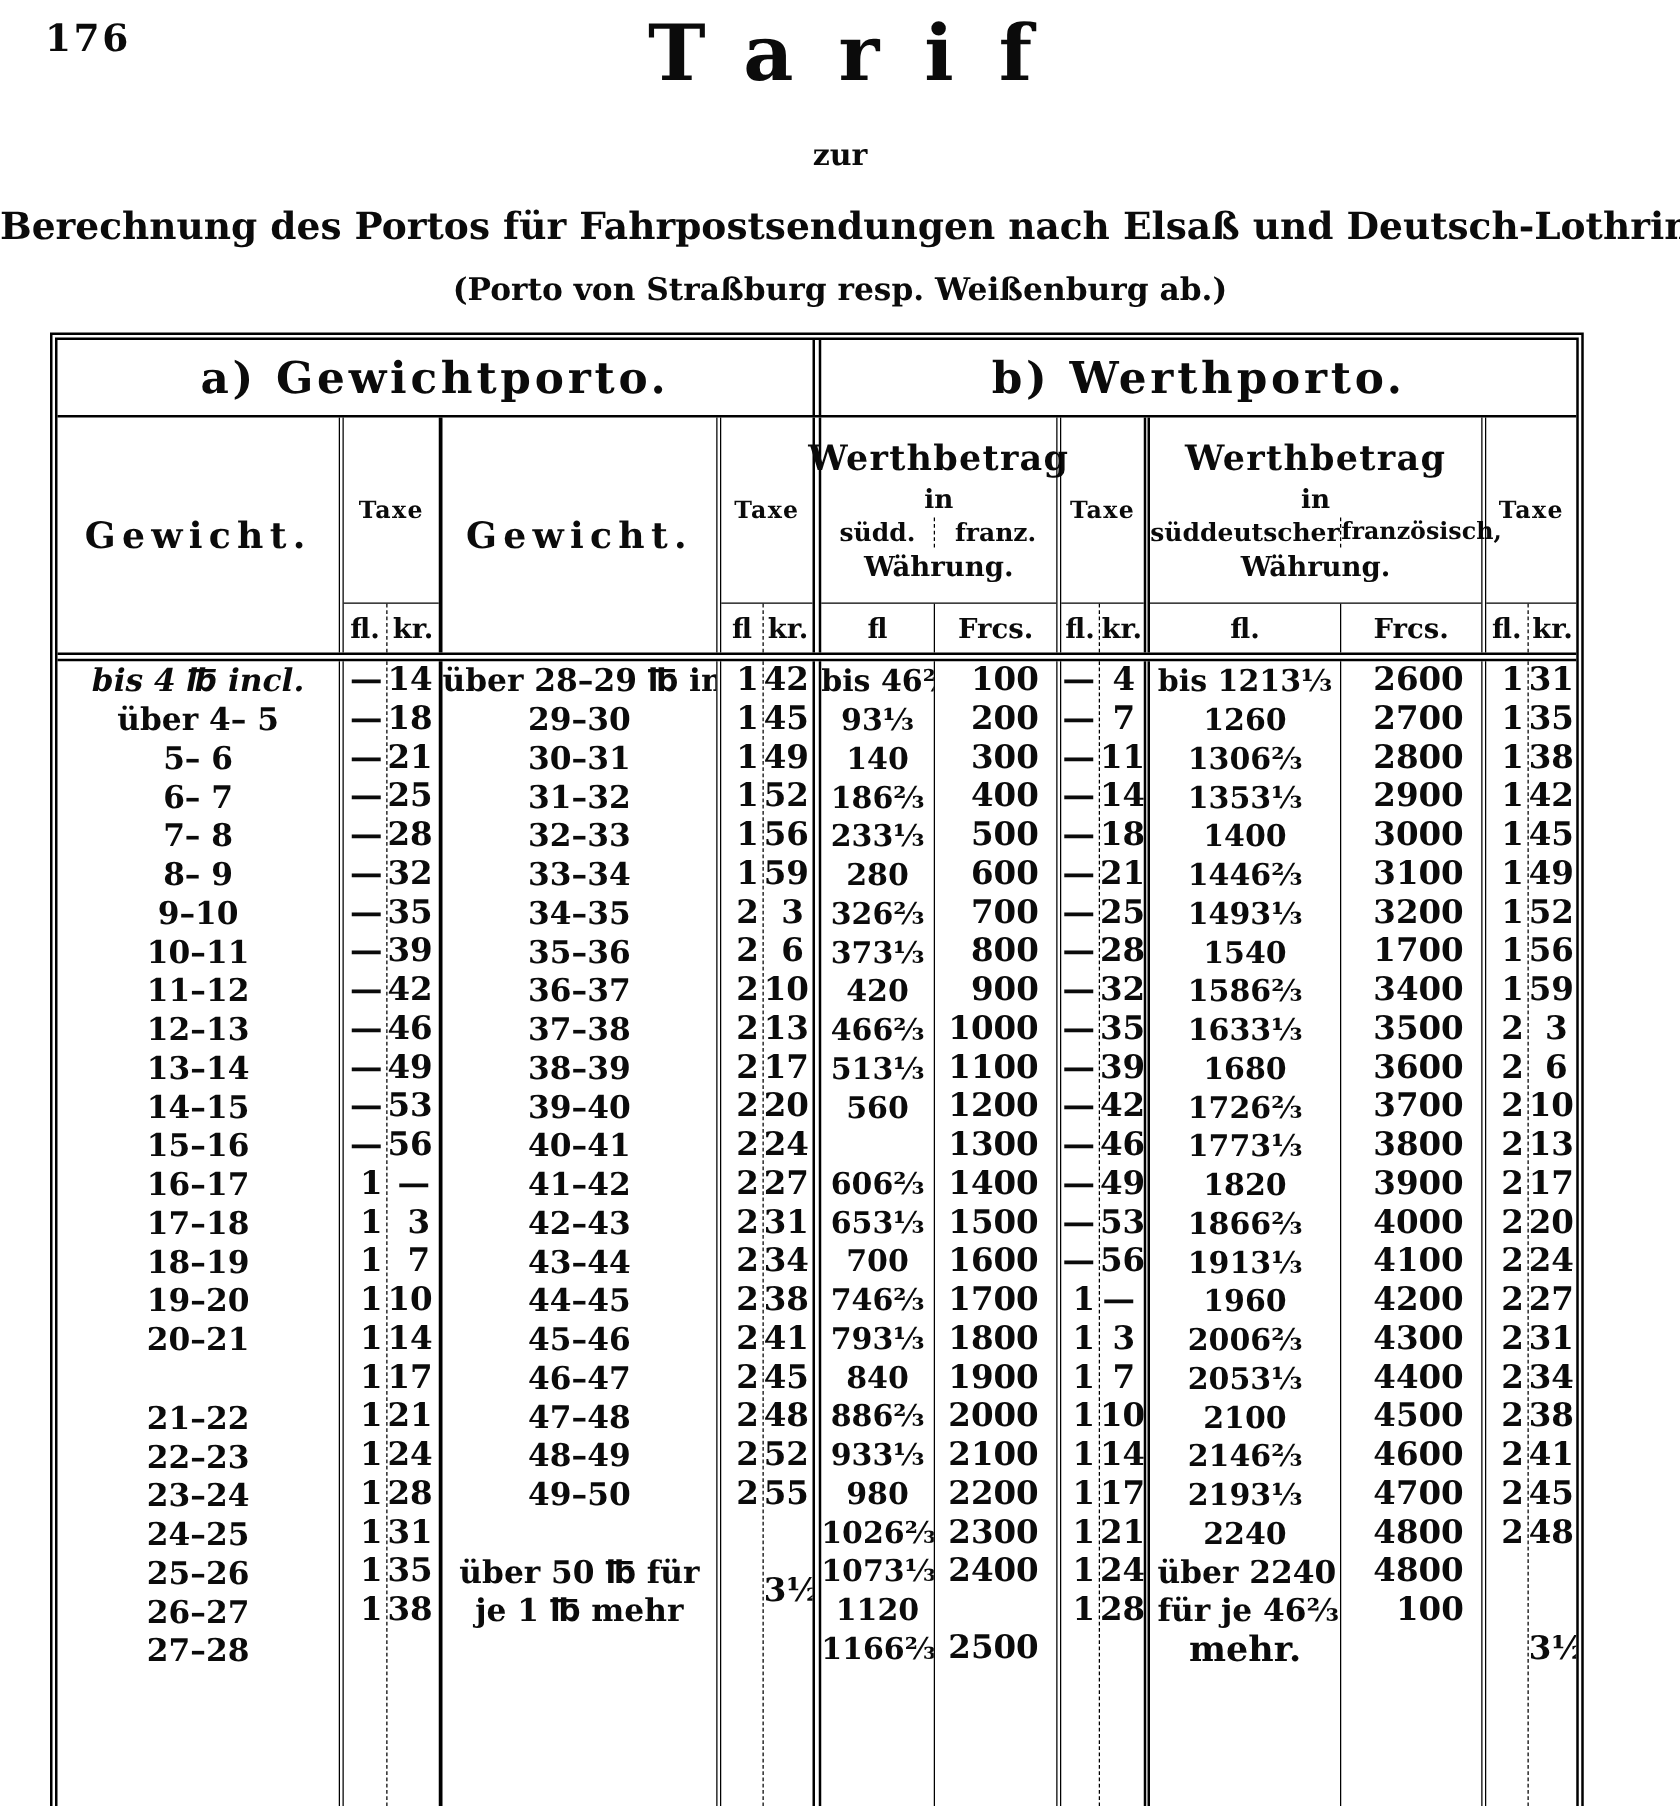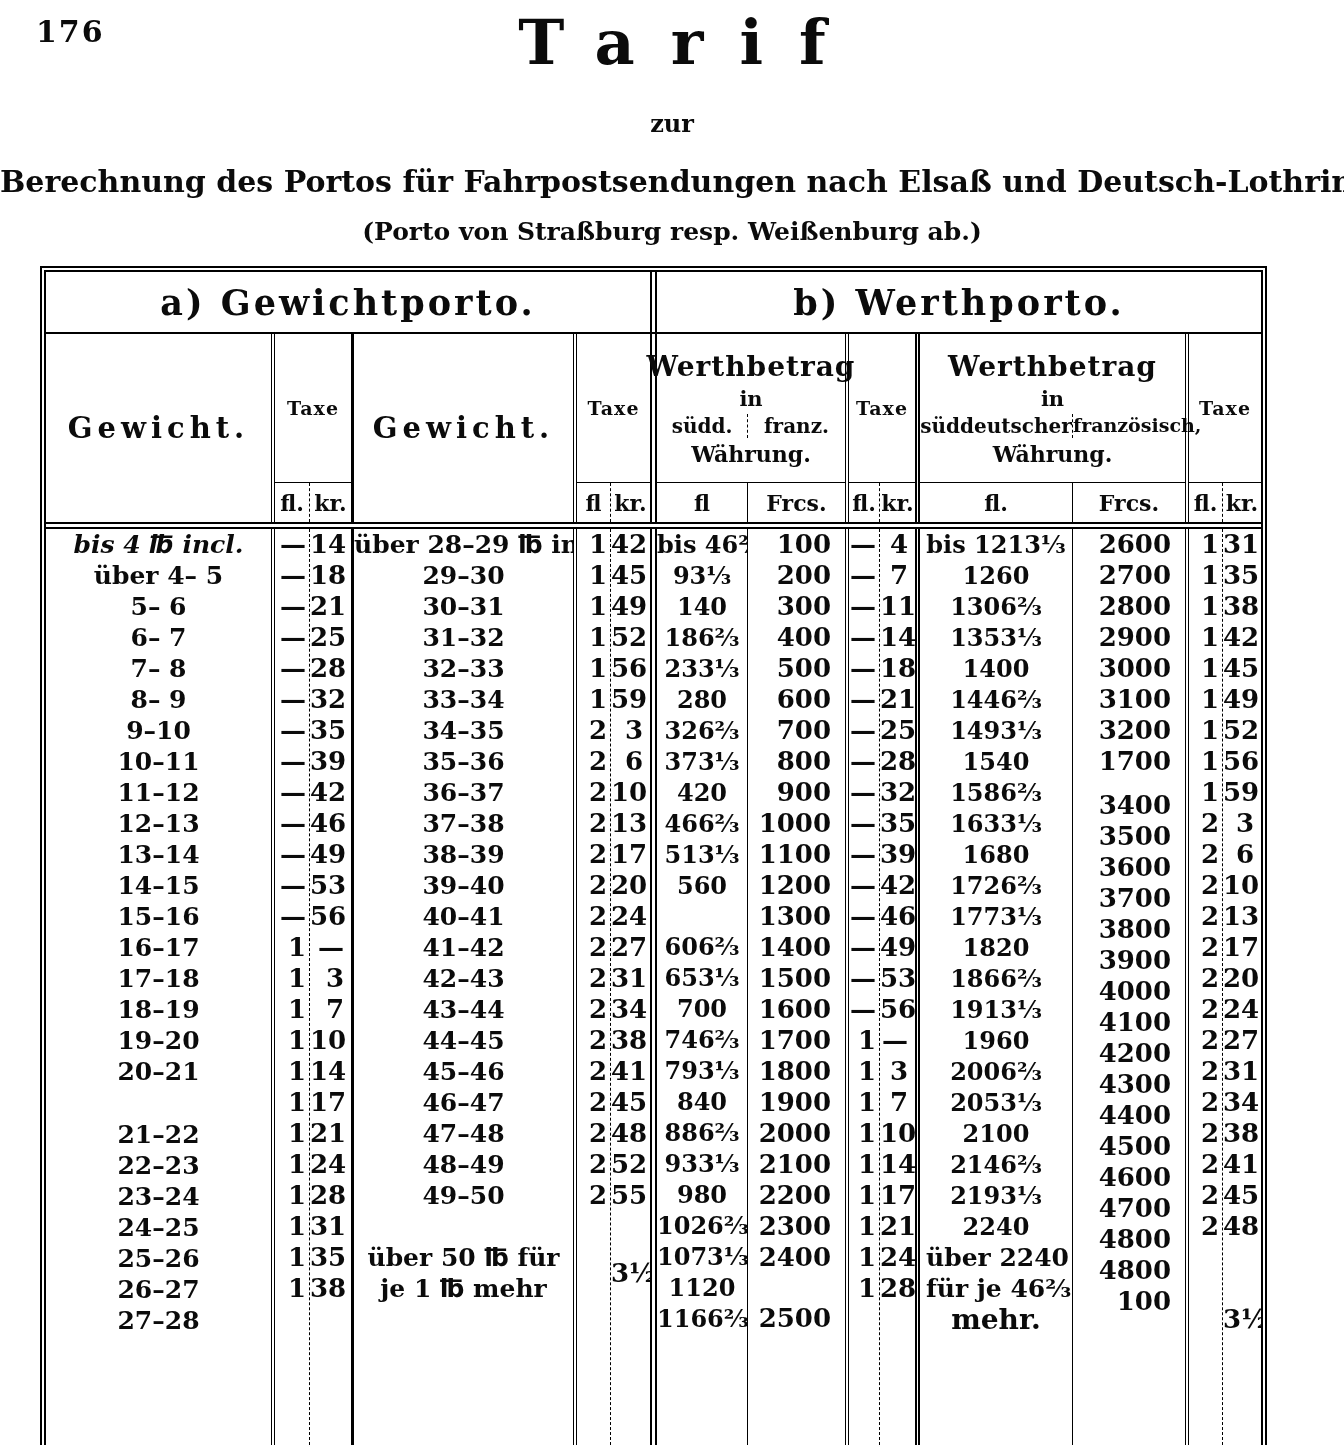--- a/index.html
+++ b/index.html
@@ -473,21 +473,21 @@
         </div>
         <div class="dcol bl-solid" style="width: 113px;">
           <div class="dcell a-right pr12" style="height: 31px; line-height: 31px;">2600</div>
           <div class="dcell a-right pr12" style="height: 31px; line-height: 31px;">2700</div>
           <div class="dcell a-right pr12" style="height: 31px; line-height: 31px;">2800</div>
           <div class="dcell a-right pr12" style="height: 31px; line-height: 31px;">2900</div>
           <div class="dcell a-right pr12" style="height: 31px; line-height: 31px;">3000</div>
           <div class="dcell a-right pr12" style="height: 31px; line-height: 31px;">3100</div>
           <div class="dcell a-right pr12" style="height: 31px; line-height: 31px;">3200</div>
           <div class="dcell a-right pr12" style="height: 31px; line-height: 31px;">1700</div>
-          <div class="dcell a-right pr12" style="height: 31px; line-height: 31px; margin-top: 13px;">3400</div>
+          <div class="dcell a-right pr12" style="height: 31px; line-height: 31px;">3400</div>
           <div class="dcell a-right pr12" style="height: 31px; line-height: 31px;">3500</div>
           <div class="dcell a-right pr12" style="height: 31px; line-height: 31px;">3600</div>
           <div class="dcell a-right pr12" style="height: 31px; line-height: 31px;">3700</div>
           <div class="dcell a-right pr12" style="height: 31px; line-height: 31px;">3800</div>
           <div class="dcell a-right pr12" style="height: 31px; line-height: 31px;">3900</div>
           <div class="dcell a-right pr12" style="height: 31px; line-height: 31px;">4000</div>
           <div class="dcell a-right pr12" style="height: 31px; line-height: 31px;">4100</div>
           <div class="dcell a-right pr12" style="height: 31px; line-height: 31px;">4200</div>
           <div class="dcell a-right pr12" style="height: 31px; line-height: 31px;">4300</div>
           <div class="dcell a-right pr12" style="height: 31px; line-height: 31px;">4400</div>

